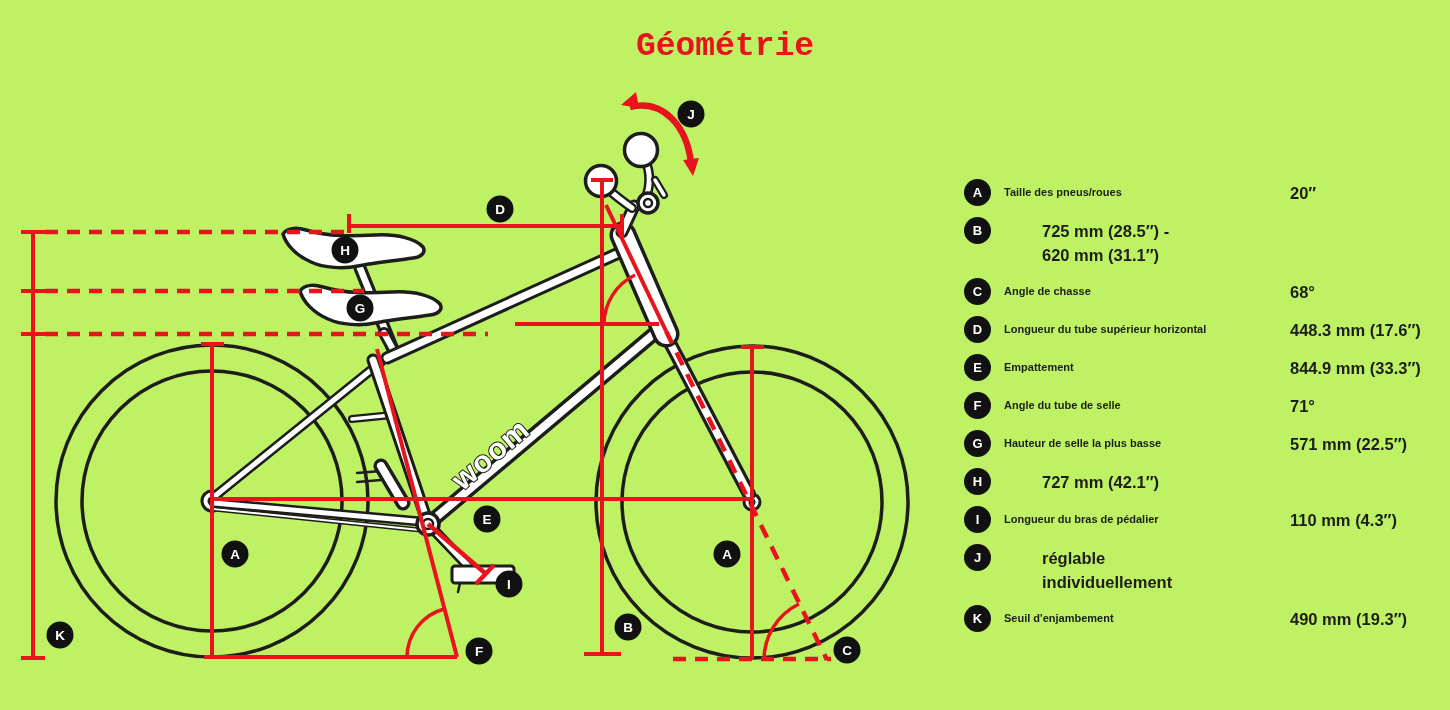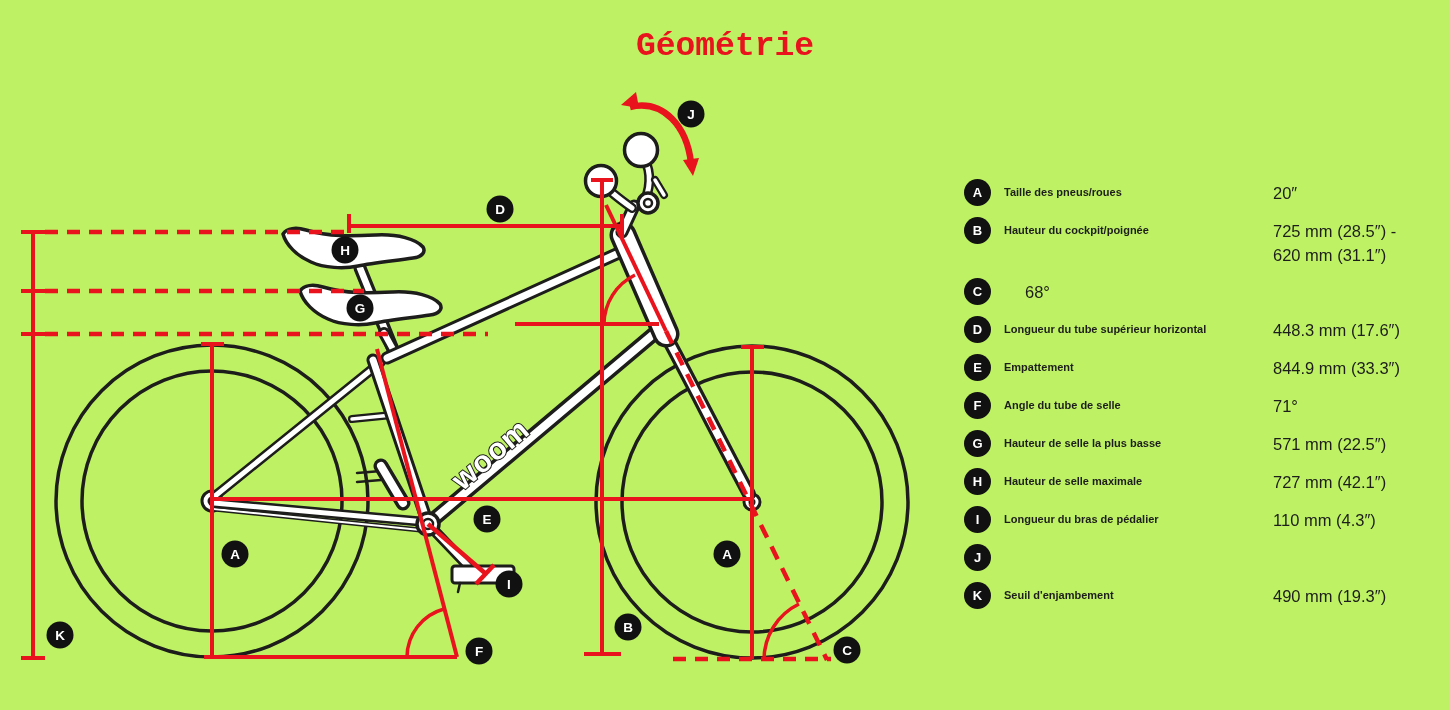--- a/index.html
+++ b/index.html
@@ -8,21 +8,21 @@
   .title{position:absolute;top:28px;left:0;width:100%;text-align:center;
          font-family:"Liberation Mono",monospace;font-size:33px;font-weight:700;
          color:#e8131d;letter-spacing:0;}
   .diagram-svg{position:absolute;left:0;top:0;}
   .spec-table{position:absolute;left:964px;top:181px;width:475px;}
   .spec-row{display:flex;align-items:flex-start;margin-bottom:13px;}
   .badge{flex:0 0 27px;width:27px;height:27px;border-radius:50%;background:#111;
          color:#fff;display:flex;align-items:center;justify-content:center;
          font-size:13px;font-weight:700;margin-right:13px;margin-top:-2px;}
   .spec-label{width:248px;font-size:11px;line-height:23px;font-weight:700;}
-  .spec-value{margin-left:21px;font-size:16.5px;line-height:24px;font-weight:400;}
+  .spec-value{margin-left:38px;font-size:16.5px;line-height:24px;font-weight:700;}
   .marker-circle{fill:#111;}
   .marker-letter{fill:#fff;font-size:13.5px;font-weight:700;text-anchor:middle;}
 </style>
 </head>
 <body>
 
 <div class="stage">
 
   <div class="title">Géométrie</div>
 
@@ -256,31 +256,31 @@
         <div class="spec-label">Taille des pneus/roues</div>
         <div class="spec-value">
           <div>20″</div>
         </div>
       </div>
 
       <div class="spec-row">
         <span class="badge">
           <span>B</span>
         </span>
-        <div class="spec-label">Hauteur du cockpit/poignée</div>
         <div class="spec-value">
           <div>725 mm (28.5″) -</div>
           <div>620 mm (31.1″)</div>
         </div>
       </div>
 
       <div class="spec-row">
         <span class="badge">
           <span>C</span>
         </span>
+        <div class="spec-label">Angle de chasse</div>
         <div class="spec-value">
           <div>68°</div>
         </div>
       </div>
 
       <div class="spec-row">
         <span class="badge">
           <span>D</span>
         </span>
         <div class="spec-label">Longueur du tube supérieur horizontal</div>
@@ -316,40 +316,43 @@
         <div class="spec-label">Hauteur de selle la plus basse</div>
         <div class="spec-value">
           <div>571 mm (22.5″)</div>
         </div>
       </div>
 
       <div class="spec-row">
         <span class="badge">
           <span>H</span>
         </span>
-        <div class="spec-label">Hauteur de selle maximale</div>
         <div class="spec-value">
           <div>727 mm (42.1″)</div>
         </div>
       </div>
 
       <div class="spec-row">
         <span class="badge">
           <span>I</span>
         </span>
         <div class="spec-label">Longueur du bras de pédalier</div>
         <div class="spec-value">
           <div>110 mm (4.3″)</div>
         </div>
       </div>
 
       <div class="spec-row">
         <span class="badge">
           <span>J</span>
         </span>
+        <div class="spec-value">
+          <div>réglable</div>
+          <div>individuellement</div>
+        </div>
       </div>
 
       <div class="spec-row">
         <span class="badge">
           <span>K</span>
         </span>
         <div class="spec-label">Seuil d'enjambement</div>
         <div class="spec-value">
           <div>490 mm (19.3″)</div>
         </div>

